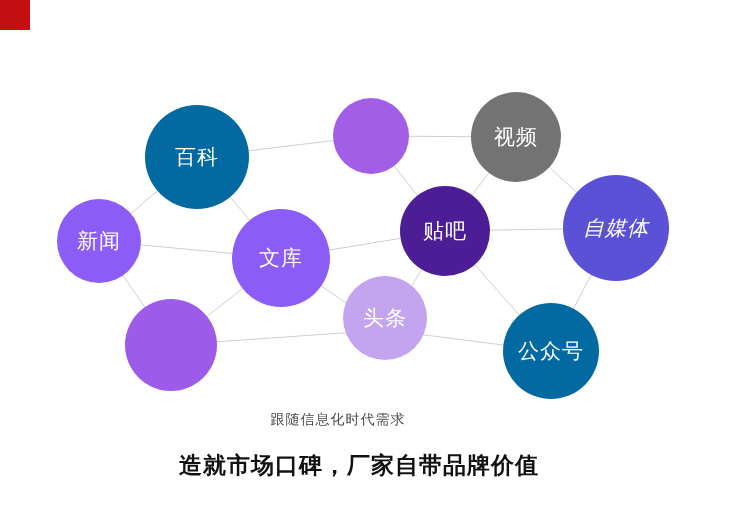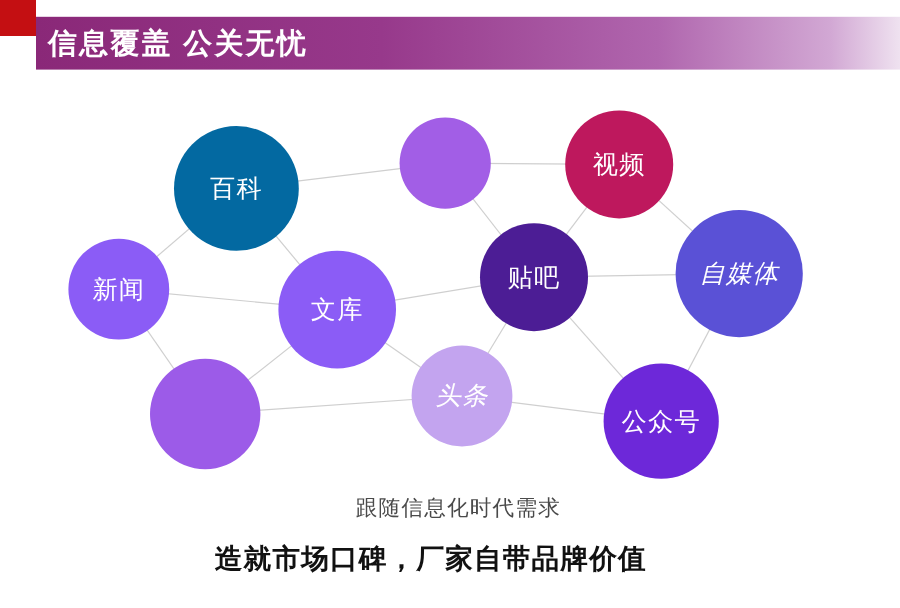--- a/index.html
+++ b/index.html
@@ -13,34 +13,31 @@
     display:flex;align-items:center;}
   .header-title{color:#ffffff;font-size:24px;font-weight:bold;letter-spacing:2px;padding-left:10px;}
 
   
   .edges-layer{position:absolute;left:0;top:0;width:750px;height:507px;pointer-events:none;}
   .node{position:absolute;border-radius:50%;display:flex;align-items:center;justify-content:center;
     color:#ffffff;font-size:21px;letter-spacing:1px;}
 
   
   .caption-sub{position:absolute;left:0;top:411px;width:676px;text-align:center;
-    color:#4a4a4a;font-size:18px;letter-spacing:1px;padding-left:44px;}
+    color:#4a4a4a;font-size:14px;letter-spacing:1px;}
   .caption-main{position:absolute;left:0;top:450px;width:718px;text-align:center;
     color:#111111;font-size:23px;font-weight:bold;letter-spacing:1px;}
 </style>
 </head>
 <body>
 
 <div class="stage">
 
   <div class="accent-square"></div>
 
-  <div class="header-bar">
-    <div class="header-title">信息覆盖 公关无忧</div>
-  </div>
 
   <svg class="edges-layer" id="edges-svg" width="750" height="507" viewBox="0 0 750 507">
       <line x1="99" y1="241" x2="197" y2="157" stroke="#cfcfcf" stroke-width="1"></line>
       <line x1="99" y1="241" x2="281" y2="258" stroke="#cfcfcf" stroke-width="1"></line>
       <line x1="99" y1="241" x2="171" y2="345" stroke="#cfcfcf" stroke-width="1"></line>
       <line x1="197" y1="157" x2="371" y2="136" stroke="#cfcfcf" stroke-width="1"></line>
       <line x1="197" y1="157" x2="281" y2="258" stroke="#cfcfcf" stroke-width="1"></line>
       <line x1="371" y1="136" x2="516" y2="137" stroke="#cfcfcf" stroke-width="1"></line>
       <line x1="371" y1="136" x2="445" y2="231" stroke="#cfcfcf" stroke-width="1"></line>
       <line x1="516" y1="137" x2="445" y2="231" stroke="#cfcfcf" stroke-width="1"></line>
@@ -52,26 +49,26 @@
       <line x1="616" y1="228" x2="551" y2="351" stroke="#cfcfcf" stroke-width="1"></line>
       <line x1="281" y1="258" x2="385" y2="330" stroke="#cfcfcf" stroke-width="1"></line>
       <line x1="281" y1="258" x2="171" y2="345" stroke="#cfcfcf" stroke-width="1"></line>
       <line x1="171" y1="345" x2="385" y2="330" stroke="#cfcfcf" stroke-width="1"></line>
       <line x1="385" y1="330" x2="551" y2="351" stroke="#cfcfcf" stroke-width="1"></line>
     </svg>
 
   <div id="nodes-layer">
       <div class="node" style="left: 145px; top: 105px; width: 104px; height: 104px; background: #0369a1;">百科</div>
       <div class="node" style="left: 333px; top: 98px; width: 76px; height: 76px; background: rgb(162, 94, 230);"></div>
-      <div class="node" style="left: 471px; top: 92px; width: 90px; height: 90px; background: #be185d;">视频</div>
+      <div class="node" style="left: 471px; top: 92px; width: 90px; height: 90px; background: #737373;">视频</div>
       <div class="node" style="left: 57px; top: 199px; width: 84px; height: 84px; background: #8b5cf6;">新闻</div>
       <div class="node" style="left: 232px; top: 209px; width: 98px; height: 98px; background: #8b5cf6;">文库</div>
       <div class="node" style="left: 400px; top: 186px; width: 90px; height: 90px; background: #4c1d95;">贴吧</div>
       <div class="node" style="left: 563px; top: 175px; width: 106px; height: 106px; background: rgb(90, 81, 214); font-style: italic;">自媒体</div>
       <div class="node" style="left: 125px; top: 299px; width: 92px; height: 92px; background: rgb(156, 91, 232);"></div>
-      <div class="node" style="left: 343px; top: 288px; width: 84px; height: 84px; background: rgb(195, 164, 239); font-style: italic;">头条</div>
-      <div class="node" style="left: 503px; top: 303px; width: 96px; height: 96px; background: #6d28d9;">公众号</div>
+      <div class="node" style="left: 343px; top: 276px; width: 84px; height: 84px; background: rgb(195, 164, 239);">头条</div>
+      <div class="node" style="left: 503px; top: 303px; width: 96px; height: 96px; background: #0369a1;">公众号</div>
     </div>
 
   <div class="caption-sub">跟随信息化时代需求</div>
   <div class="caption-main">造就市场口碑，厂家自带品牌价值</div>
 
 </div>
 
 </body></html>

